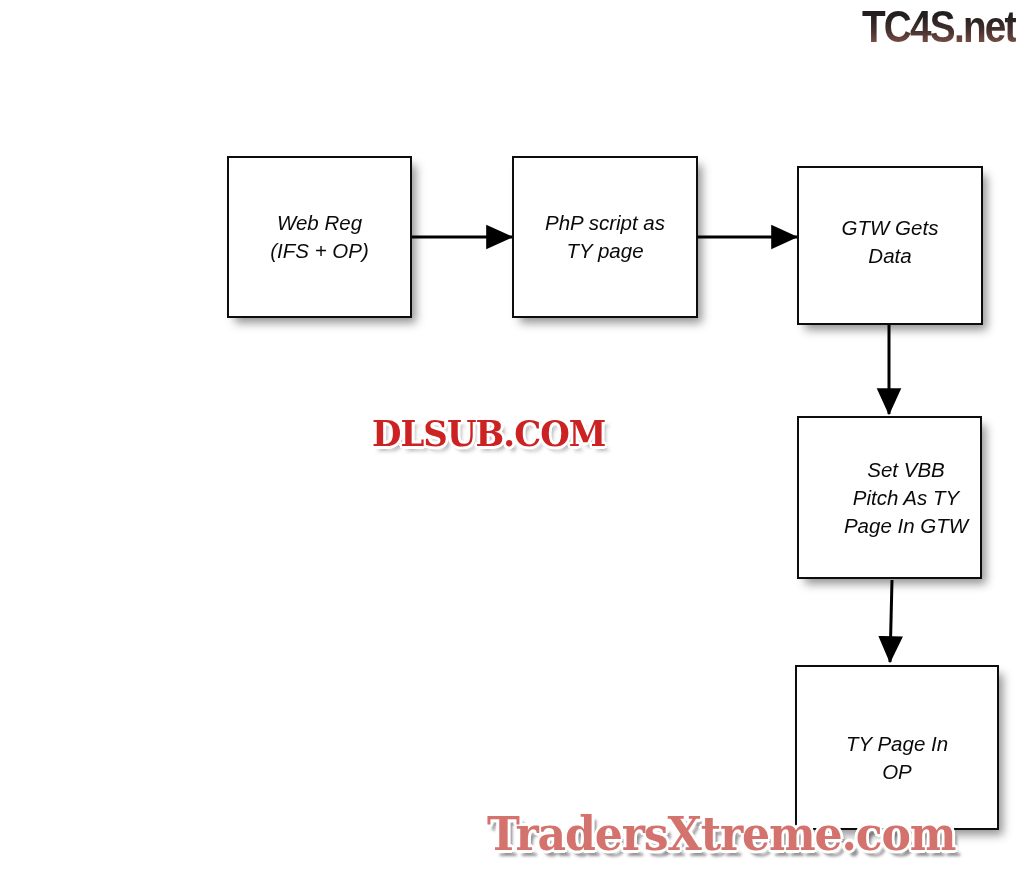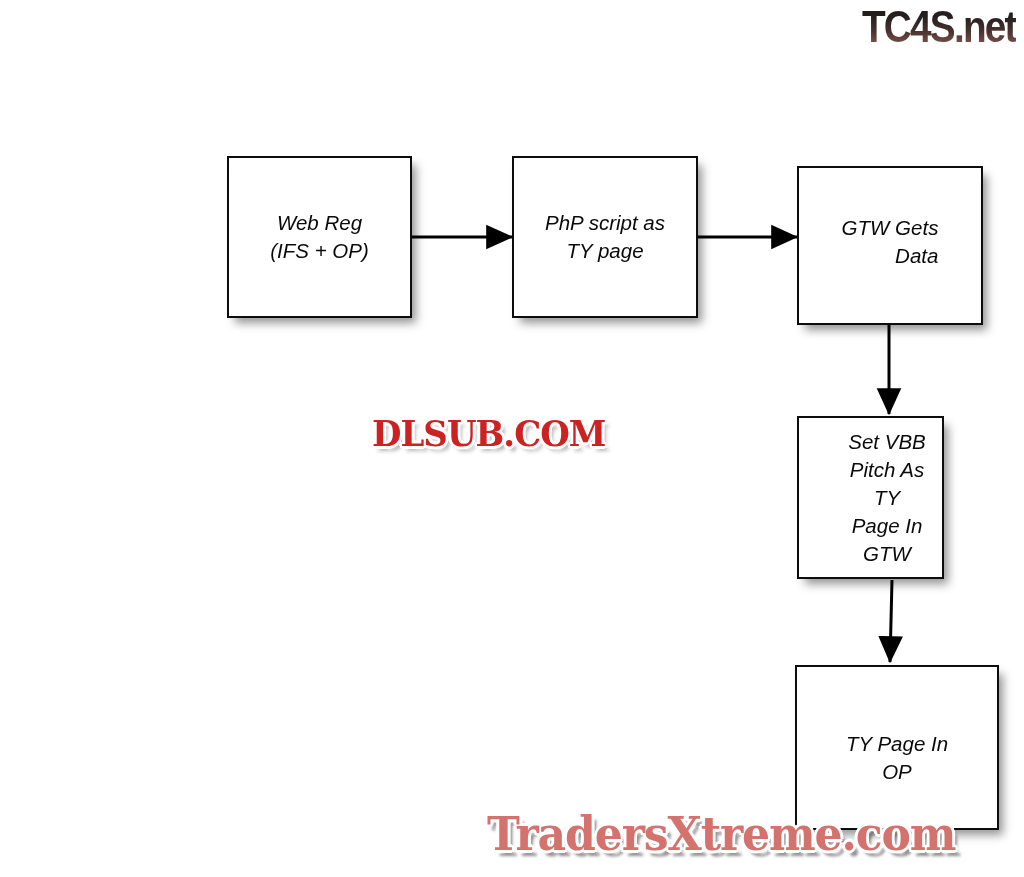--- a/index.html
+++ b/index.html
@@ -75,22 +75,22 @@
     font-size: 20.5px;
     line-height: 28px;
     color: #0a0a0a;
     white-space: pre-line;
     padding: 0 6px;
   }
 
   
   #node-webreg   { left: 227px; top: 156px; width: 185px; height: 162px; }
   #node-php      { left: 512px; top: 156px; width: 186px; height: 162px; }
-  #node-gtw      { left: 797px; top: 166px; width: 186px; height: 159px; text-align: right; }
-  #node-vbb      { left: 797px; top: 416px; width: 147px; height: 163px; padding-left: 33px; }
+  #node-gtw      { left: 797px; top: 166px; width: 186px; height: 159px; }
+  #node-vbb      { left: 797px; top: 416px; width: 185px; height: 163px; padding-left: 33px; }
   #node-typage   { left: 795px; top: 665px; width: 204px; height: 165px; }
 
   #node-gtw .node-label    { transform: translateY(-4px); }
   #node-typage .node-label { transform: translateY(10px); }
 
   
   #connectors {
     position: absolute;
     left: 0; top: 0;
     width: 1024px;

